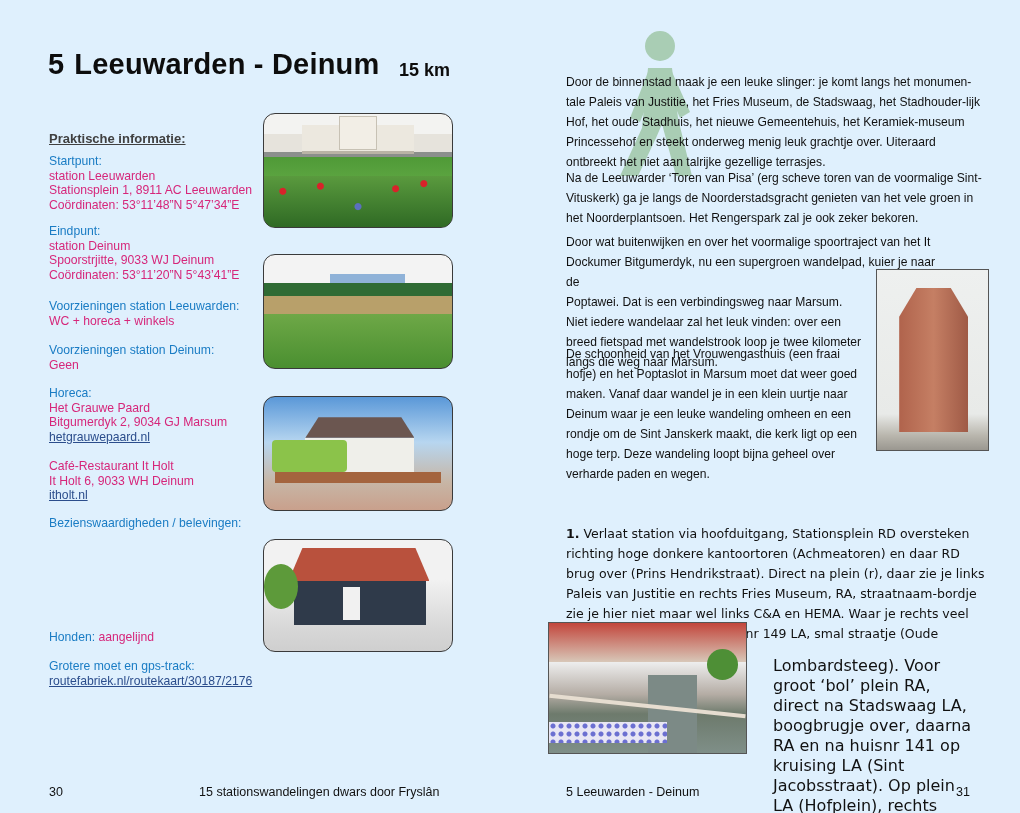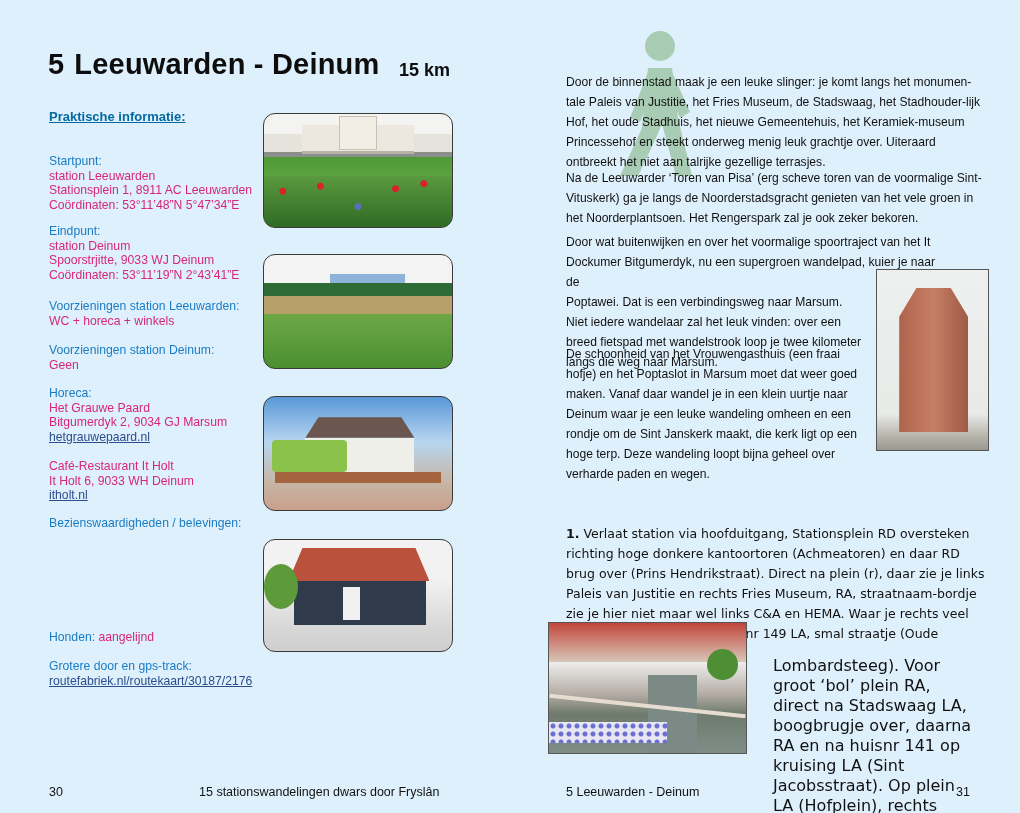--- a/index.html
+++ b/index.html
@@ -4,21 +4,21 @@
 <style>
   * { box-sizing: border-box; margin: 0; padding: 0; }
   html, body { width: 1020px; height: 813px; overflow: hidden; }
   body { background: #dff0fd; font-family: "Liberation Sans", sans-serif; position: relative; color: #111; }
 
   .title { position: absolute; left: 48px; top: 48px; font-weight: bold; font-size: 29px; letter-spacing: 0.2px; color: #0d0d0d; }
   .title .num { margin-right: 10px; }
   .km { position: absolute; left: 399px; top: 60px; font-weight: bold; font-size: 18px; color: #0d0d0d; }
 
   .info { position: absolute; left: 49px; top: 110px; width: 215px; font-size: 12.2px; line-height: 14.6px; }
-  .info .heading { color: #0369a1; font-weight: bold; font-size: 13px; text-decoration: underline; display: block; }
+  .info .heading { color: #404040; font-weight: bold; font-size: 13px; text-decoration: underline; display: block; margin-top: 22px; }
   .info .label { color: #1a7cc4; display: block; }
   .info .value { color: #d6267a; display: block; }
   .info .link { color: #2b4d8c; text-decoration: underline; display: block; }
   .info .block { position: absolute; left: 0; width: 215px; }
   .info .inline-label { color: #1a7cc4; }
   .info .inline-value { color: #d6267a; }
 
   .photo { position: absolute; border: 1.5px solid #3a3a3a; border-radius: 12px; overflow: hidden; }
 
   
@@ -91,21 +91,21 @@
   <div class="block" style="top:44px;">
     <span class="label">Startpunt:</span>
     <span class="value">station Leeuwarden</span>
     <span class="value">Stationsplein 1, 8911 AC Leeuwarden</span>
     <span class="value">Coördinaten: 53°11’48”N 5°47’34”E</span>
   </div>
   <div class="block" style="top:114px;">
     <span class="label">Eindpunt:</span>
     <span class="value">station Deinum</span>
     <span class="value">Spoorstrjitte, 9033 WJ Deinum</span>
-    <span class="value">Coördinaten: 53°11’19”N 2°43’41”E</span>
+    <span class="value">Coördinaten: 53°11’20”N 5°43’41”E</span>
   </div>
   <div class="block" style="top:189px;">
     <span class="label">Voorzieningen station Leeuwarden:</span>
     <span class="value">WC + horeca + winkels</span>
   </div>
   <div class="block" style="top:233px;">
     <span class="label">Voorzieningen station Deinum:</span>
     <span class="value">Geen</span>
   </div>
   <div class="block" style="top:276px;">
@@ -120,21 +120,21 @@
     <span class="link">itholt.nl</span>
   </div>
   <div class="block" style="top:406px;">
     <span class="label">Bezienswaardigheden / belevingen:</span>
   </div>
   <div class="block" style="top:520px;">
     <span class="inline-label">Honden:</span>
     <span class="inline-value">aangelijnd</span>
   </div>
   <div class="block" style="top:549px;">
-    <span class="label">Grotere door en gps-track:</span>
+    <span class="label">Grotere moet en gps-track:</span>
     <span class="link">routefabriek.nl/routekaart/30187/2176</span>
   </div>
 </div>
 
 <div class="photo ph-station">
   <div class="bld"></div>
   <div class="tower"></div>
   <div class="flowers"></div>
 </div>
 <div class="photo ph-rail">

